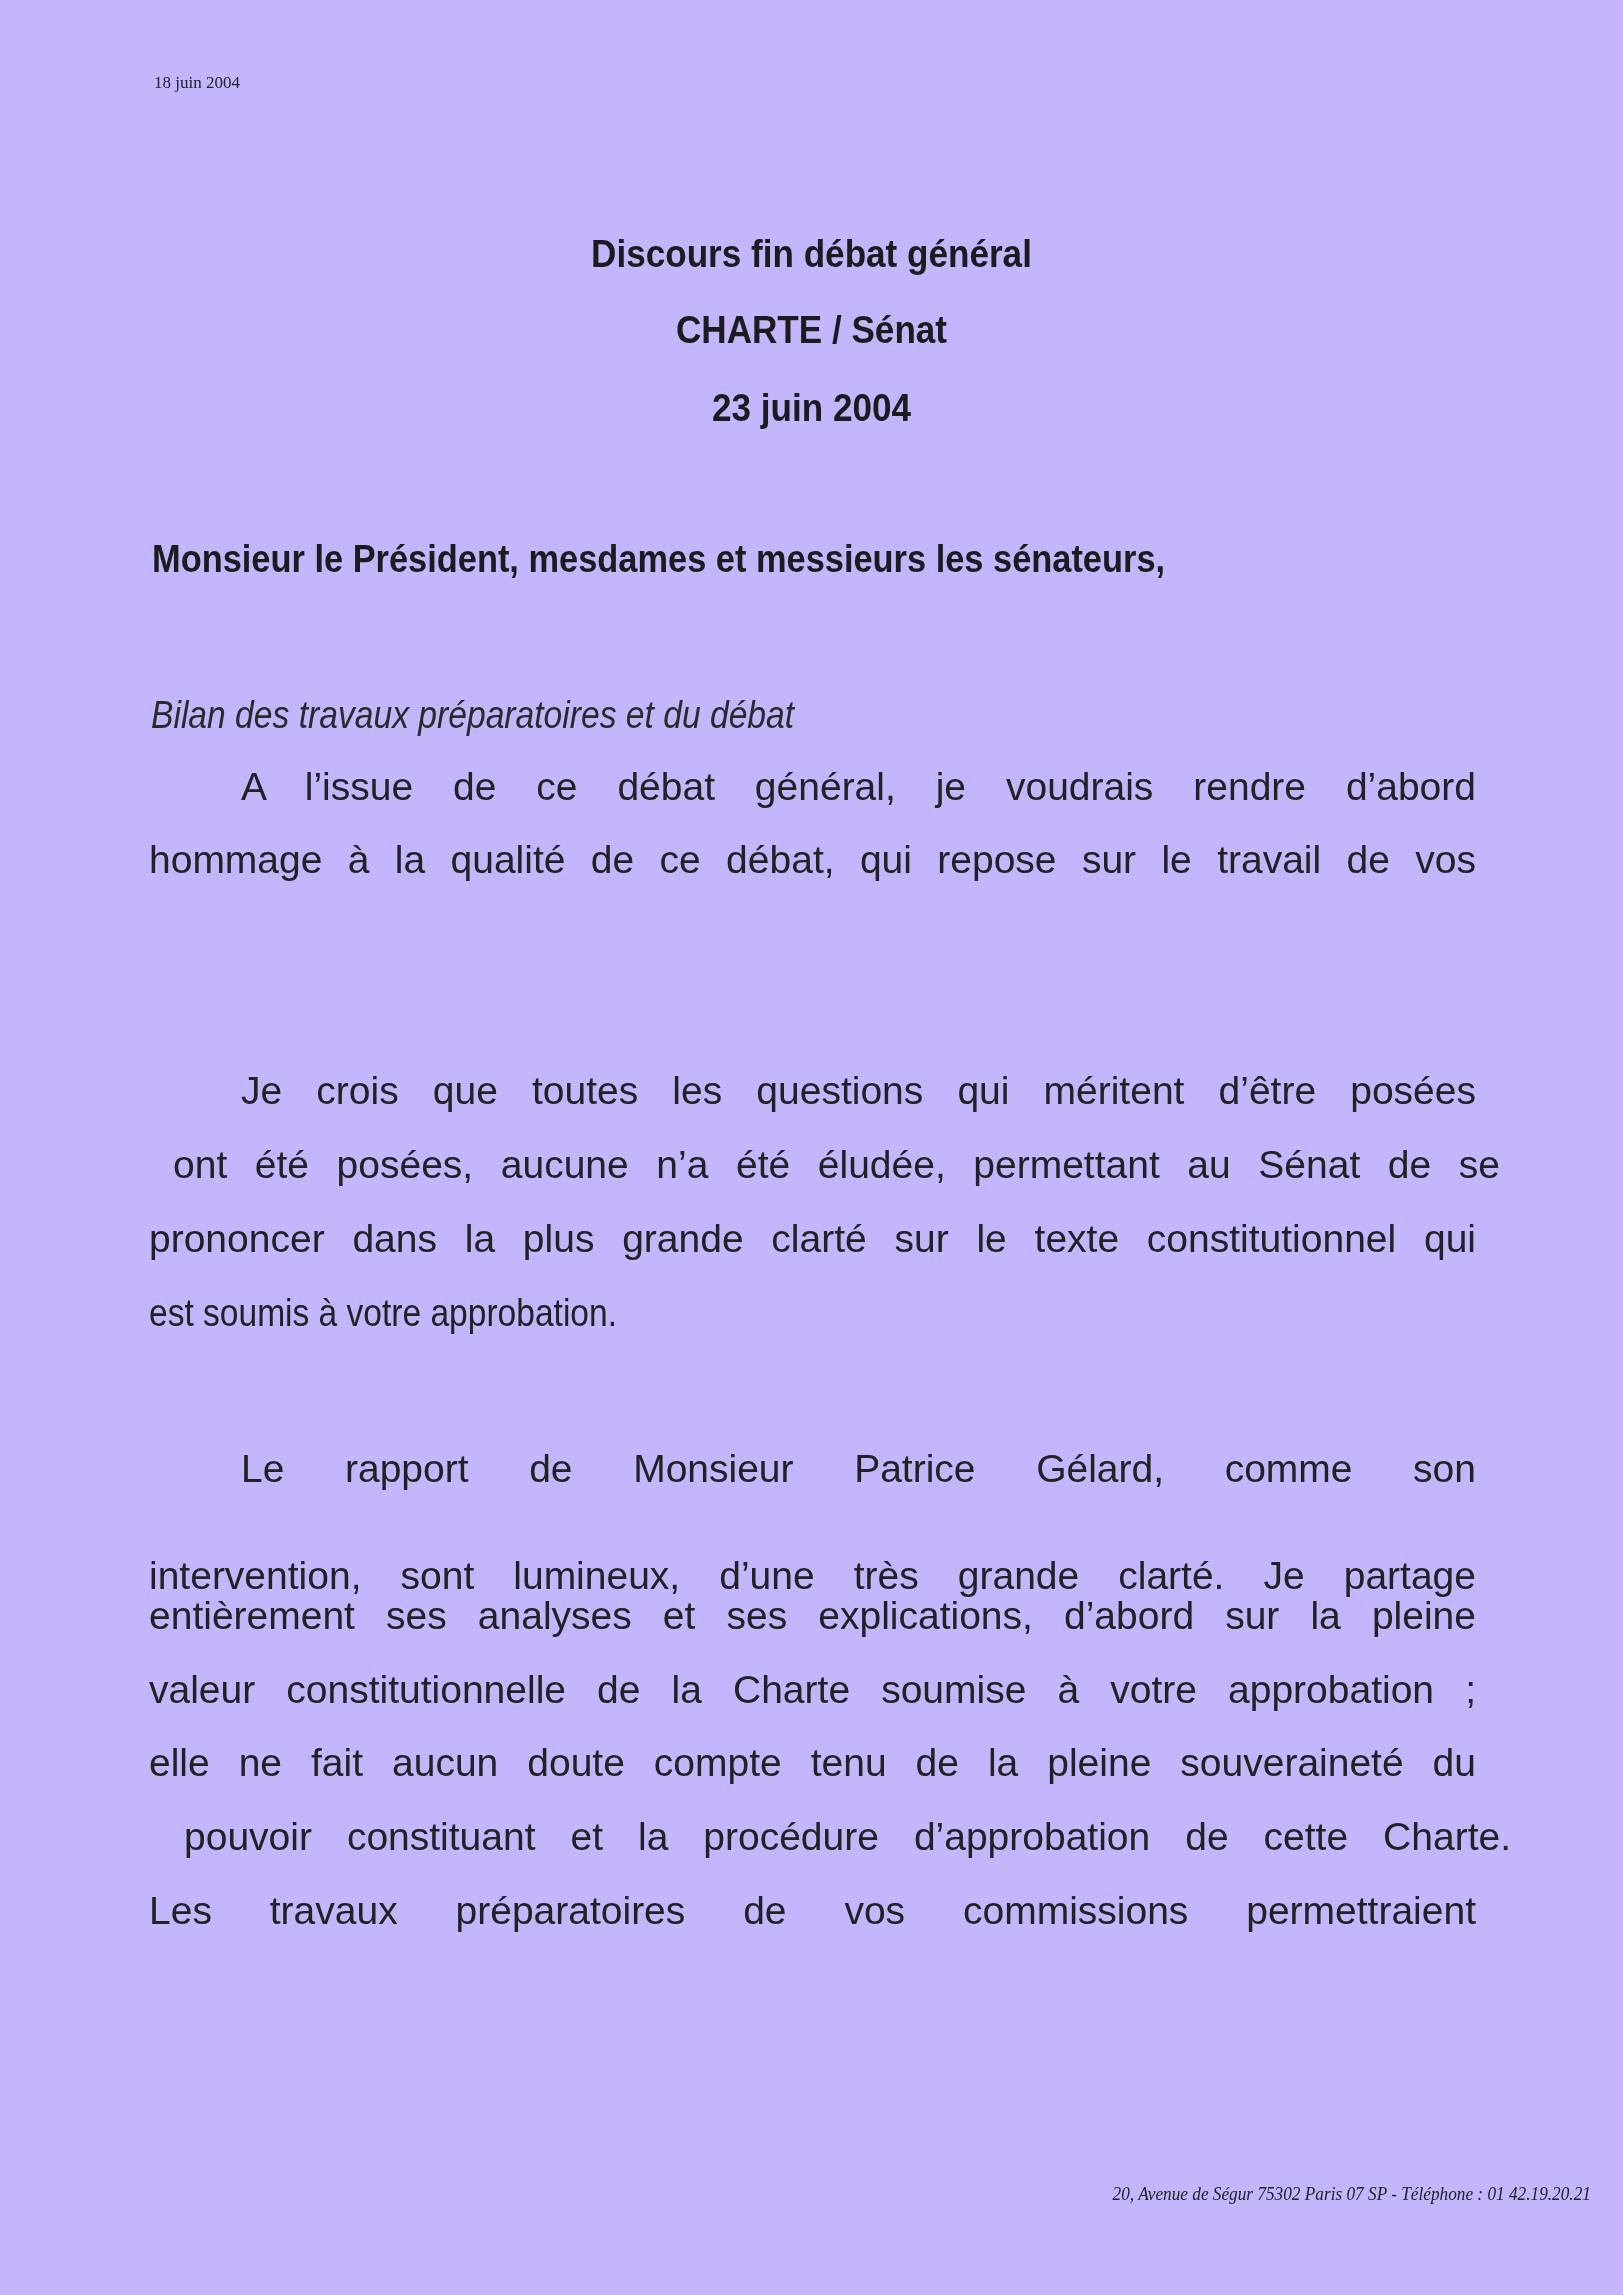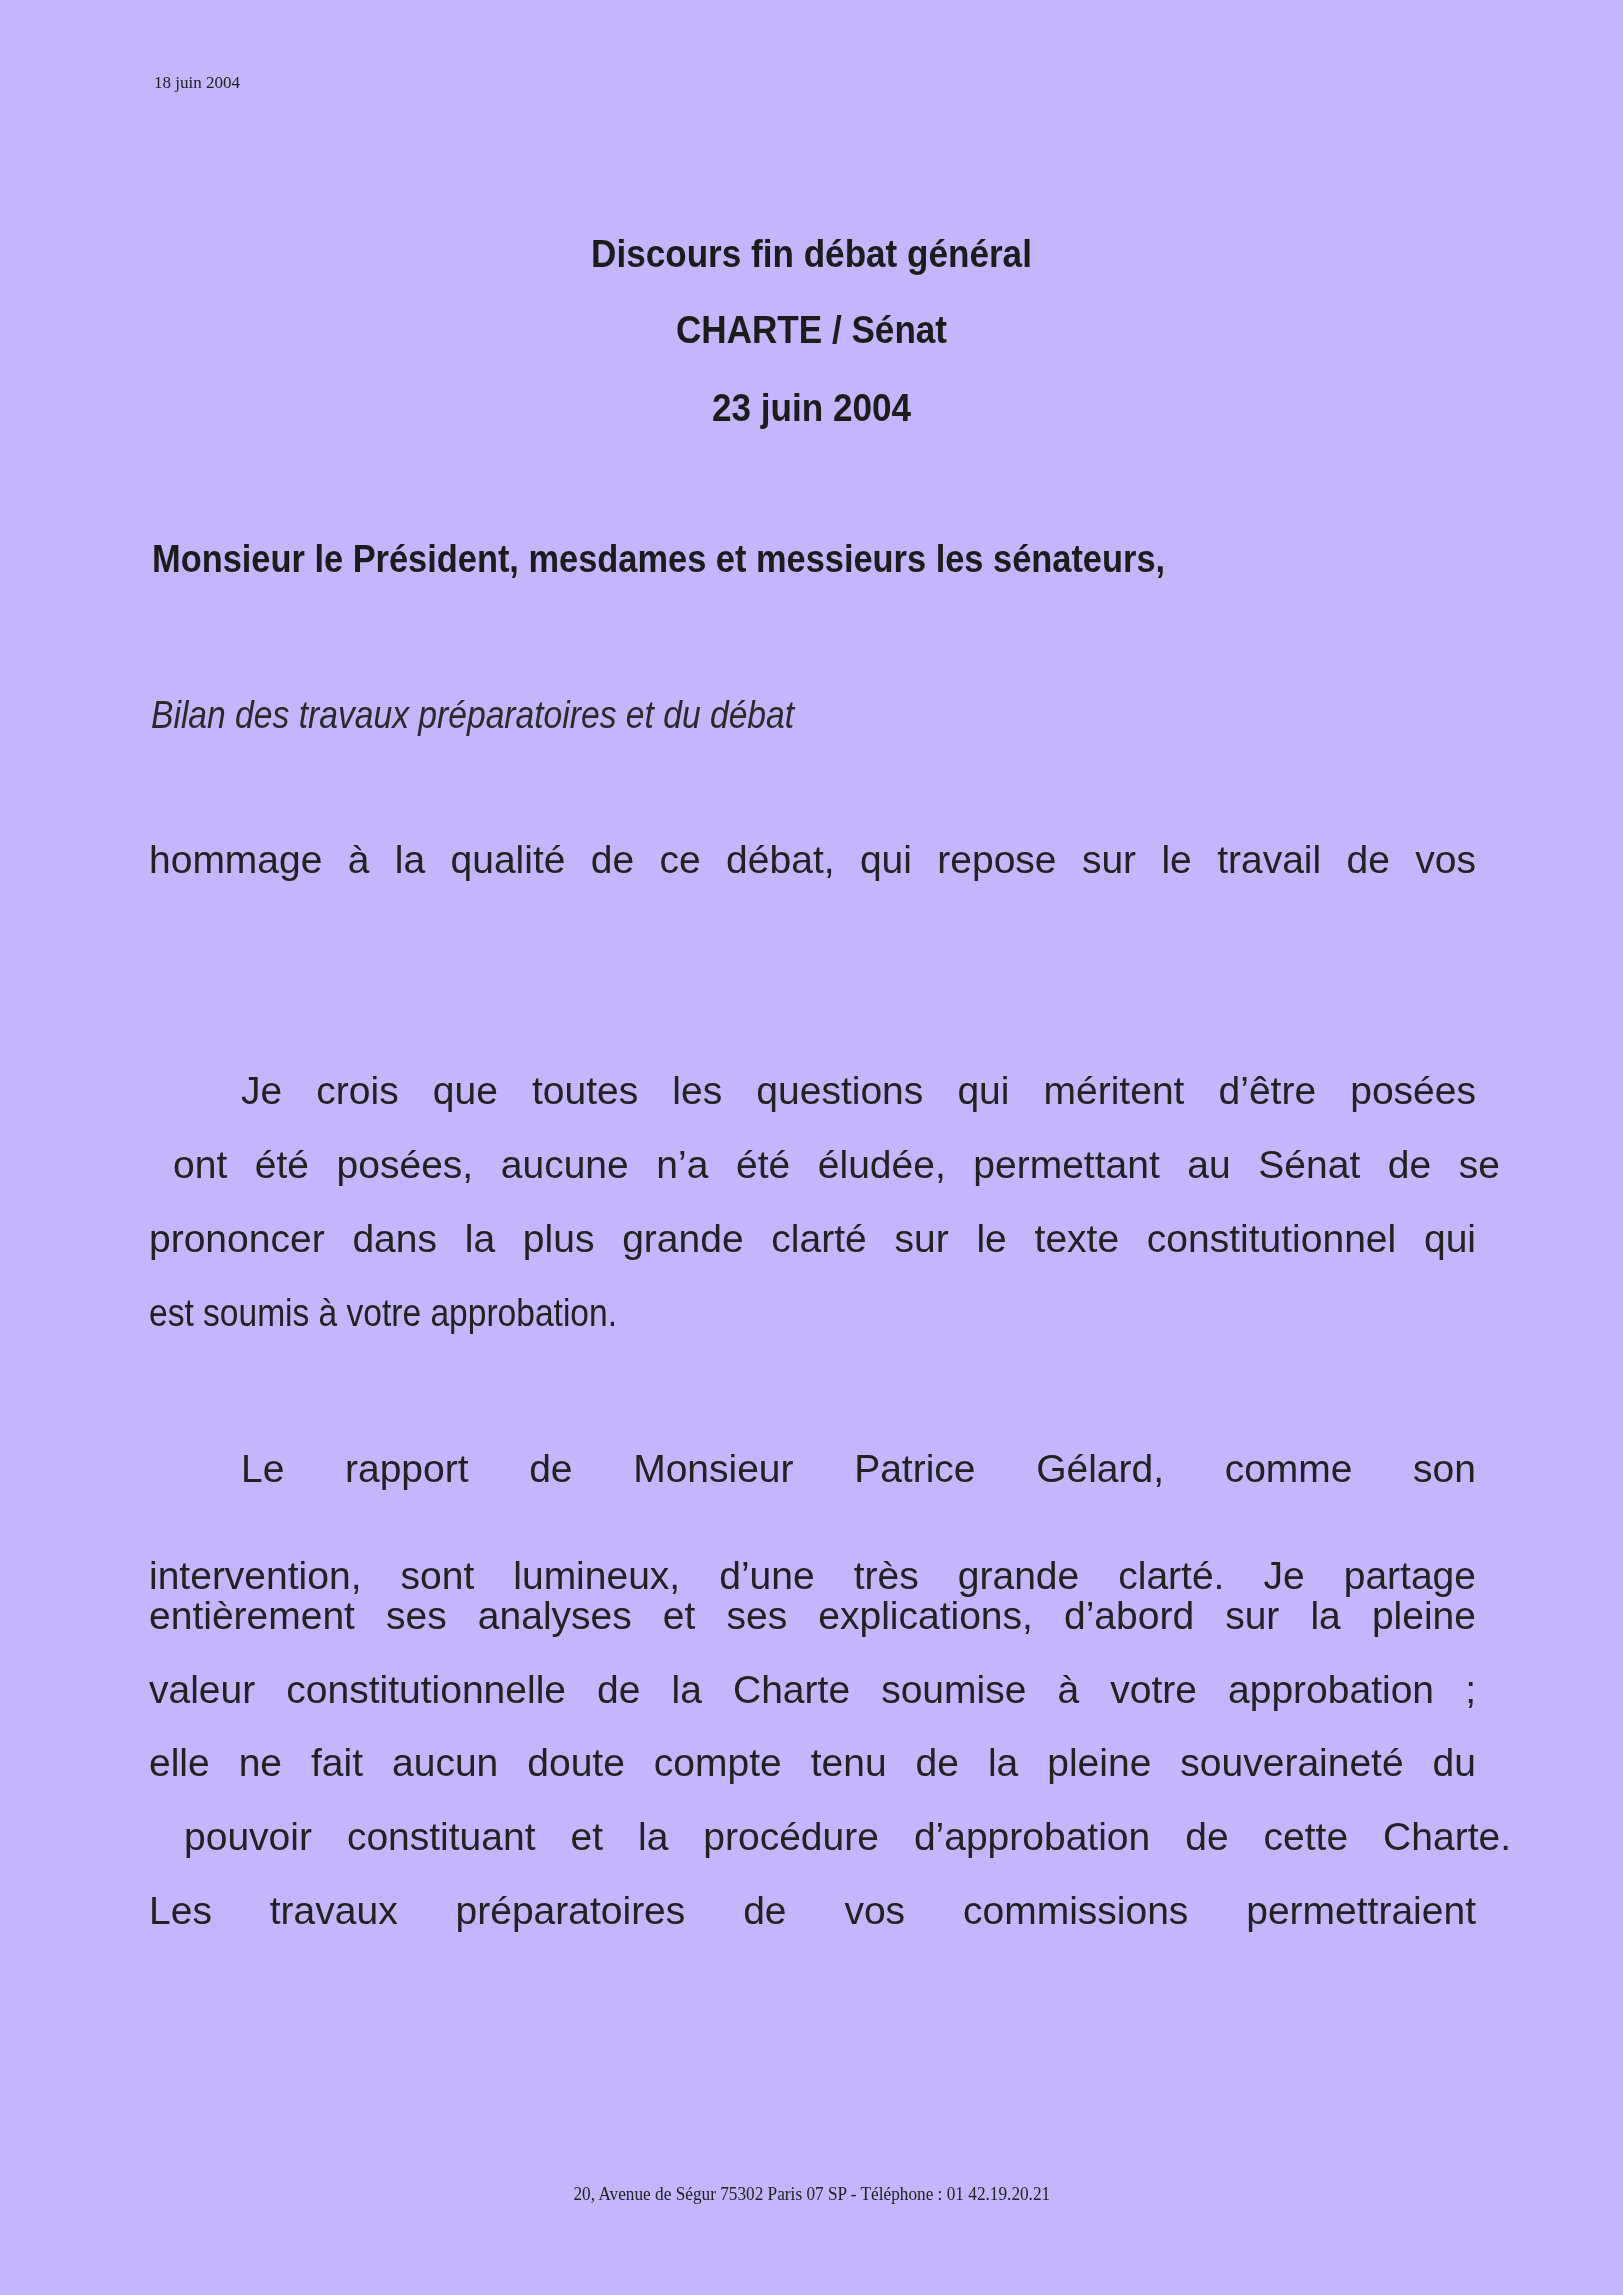--- a/index.html
+++ b/index.html
@@ -5,38 +5,39 @@
   html, body { margin:0; padding:0; background:#ffffff; }
   body { width:1623px; height:2295px; position:relative; overflow:hidden; color:#1a1a1a; }
   .page { position:absolute; left:0; top:0; width:1623px; height:2295px; background:#c4b5fd; }
   .header-date { position:absolute; left:154px; top:73px; font-family:"Liberation Serif", serif; font-size:17px; color:#222; }
   .title-line { position:absolute; left:0; width:1623px; text-align:center; font-family:"Liberation Sans", sans-serif; font-weight:bold; font-size:39px; transform:scaleX(0.9); transform-origin:center; color:#1c1c1c; }
   .salutation { position:absolute; left:152px; top:538px; font-family:"Liberation Sans", sans-serif; font-weight:bold; font-size:38px; white-space:nowrap; transform:scaleX(0.905); transform-origin:left; color:#1c1c1c; }
   .section-heading { position:absolute; left:151px; top:694px; font-family:"Liberation Sans", sans-serif; font-style:italic; font-size:38px; white-space:nowrap; transform:scaleX(0.885); transform-origin:left; color:#2a2a2a; }
   .line { position:absolute; left:149px; width:1327px; font-family:"Liberation Sans", sans-serif; font-size:39px; white-space:nowrap; color:#222; }
   .line.justify { text-align:justify; text-align-last:justify; }
   .line .inner { display:inline-block; transform-origin:left; }
-  .footer { position:absolute; left:0; width:1623px; top:2183px; text-align:center; font-family:"Liberation Serif", serif; font-size:19.6px; color:#222; }
+  .footer { position:absolute; left:0; width:1623px; top:2183px; text-align:right; font-family:"Liberation Serif", serif; font-size:19.6px; color:#222;font-style:italic; }
   .footer span { display:inline-block; transform:scaleX(0.88); }
 </style>
 </head>
 <body>
 
 <div class="page">
 
   <div class="header-date">18 juin 2004</div>
 
   <div class="title-line" style="top:232px;">Discours fin débat général</div>
   <div class="title-line" style="top:308px;">CHARTE / Sénat</div>
   <div class="title-line" style="top:386px;">23 juin 2004</div>
 
   <div class="salutation">Monsieur le Président, mesdames et messieurs les sénateurs,</div>
 
   <div class="section-heading">Bilan des travaux préparatoires et du débat</div>
 
+  <div class="line justify" style="top:765px; left:241px; width:1235px;">A l’issue de ce débat général, je voudrais rendre d’abord</div>
   <div class="line justify" style="top:838px;">hommage à la qualité de ce débat, qui repose sur le travail de vos</div>
 
   <div class="line justify" style="top:1069px; left:241px; width:1235px;">Je crois  que toutes les questions qui méritent d’être posées</div>
   <div class="line justify" style="top:1143px;margin-left:24px;">ont été posées, aucune n’a été éludée, permettant au Sénat de se</div>
   <div class="line justify" style="top:1217px;">prononcer dans la plus grande clarté sur le texte constitutionnel qui</div>
   <div class="line" style="top:1291px;"><span class="inner" style="transform:scaleX(0.86);">est soumis à votre approbation.</span></div>
 
   <div class="line justify" style="top:1447px; left:241px; width:1235px;">Le rapport de Monsieur Patrice Gélard, comme son</div>
   <div class="line justify" style="top:1520px;margin-top:34px;">intervention, sont lumineux, d’une très grande clarté. Je partage</div>
   <div class="line justify" style="top:1594px;">entièrement ses analyses et ses explications, d’abord sur la pleine</div>

